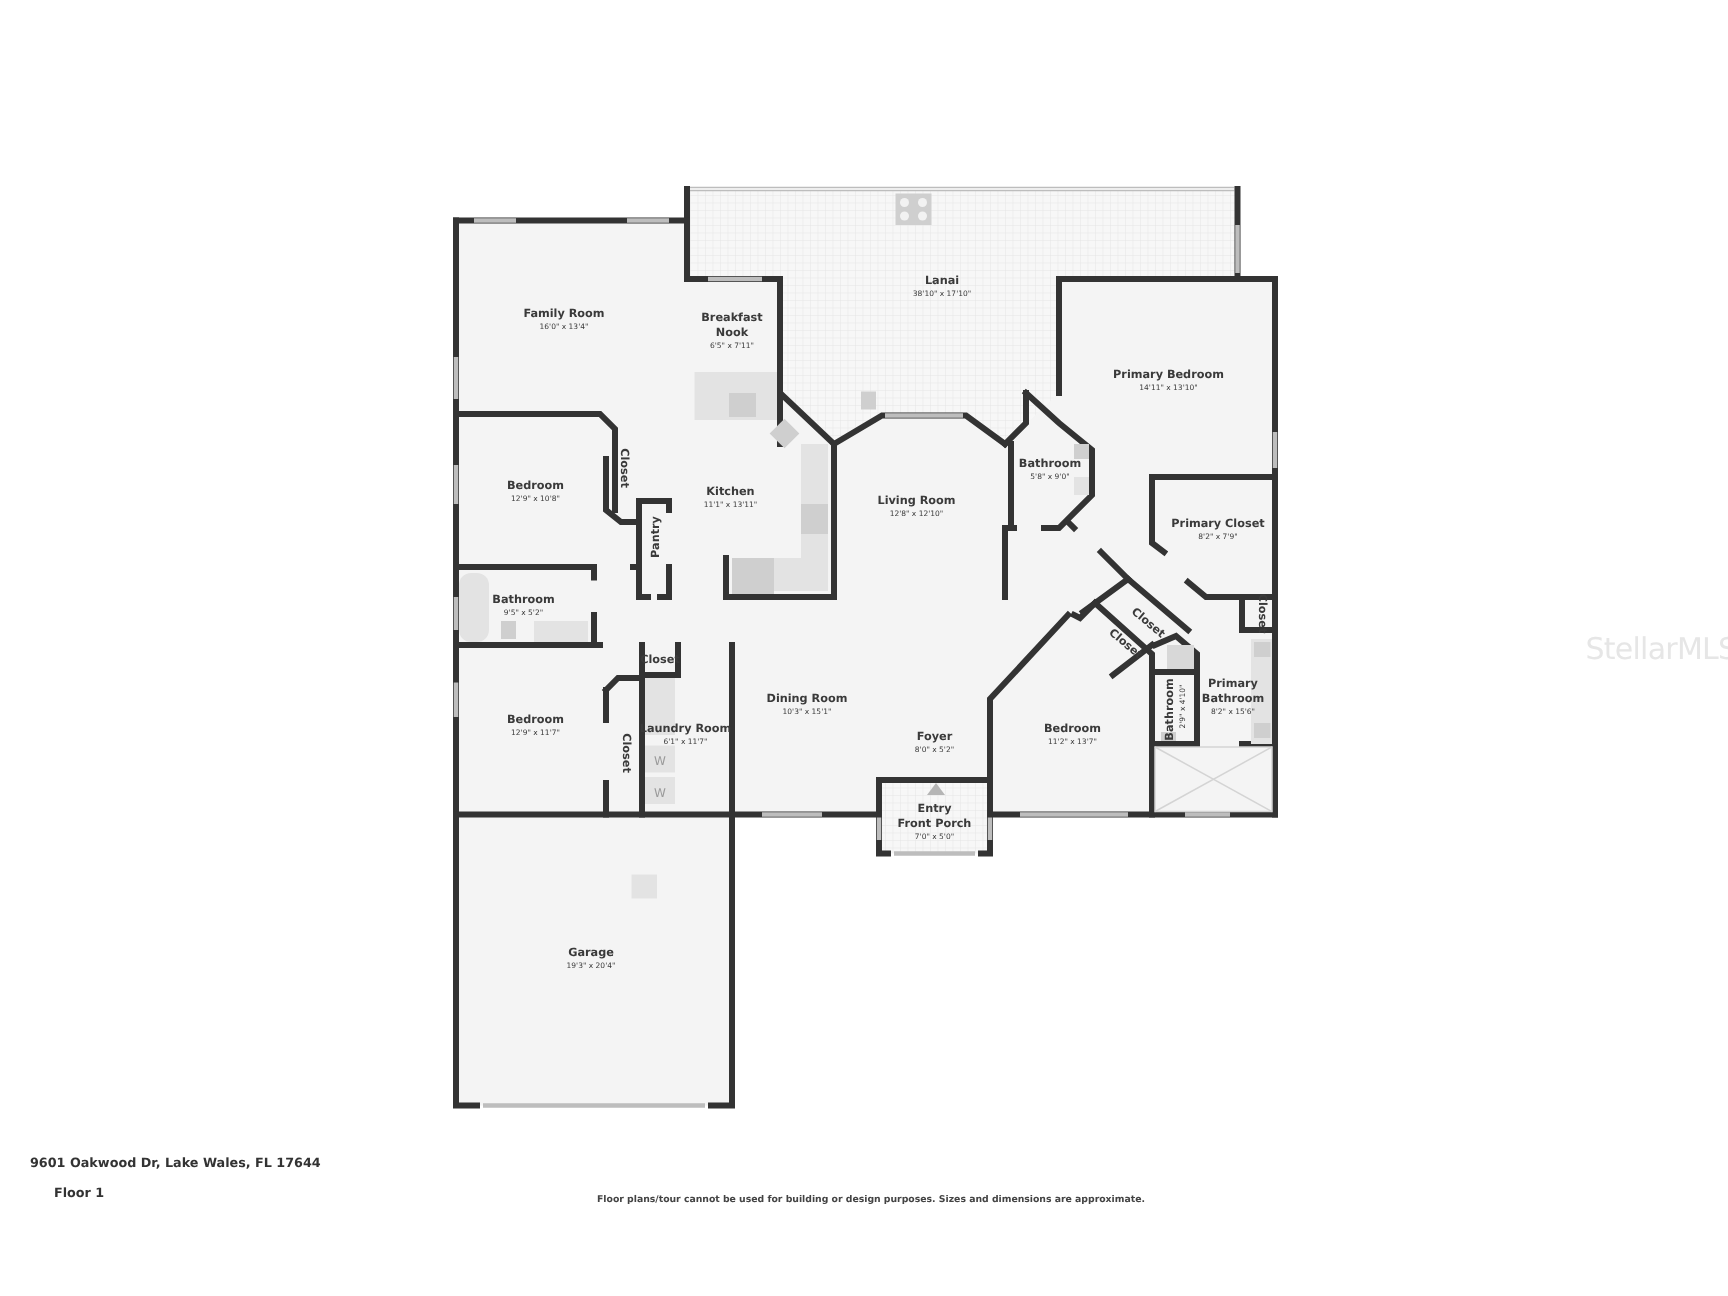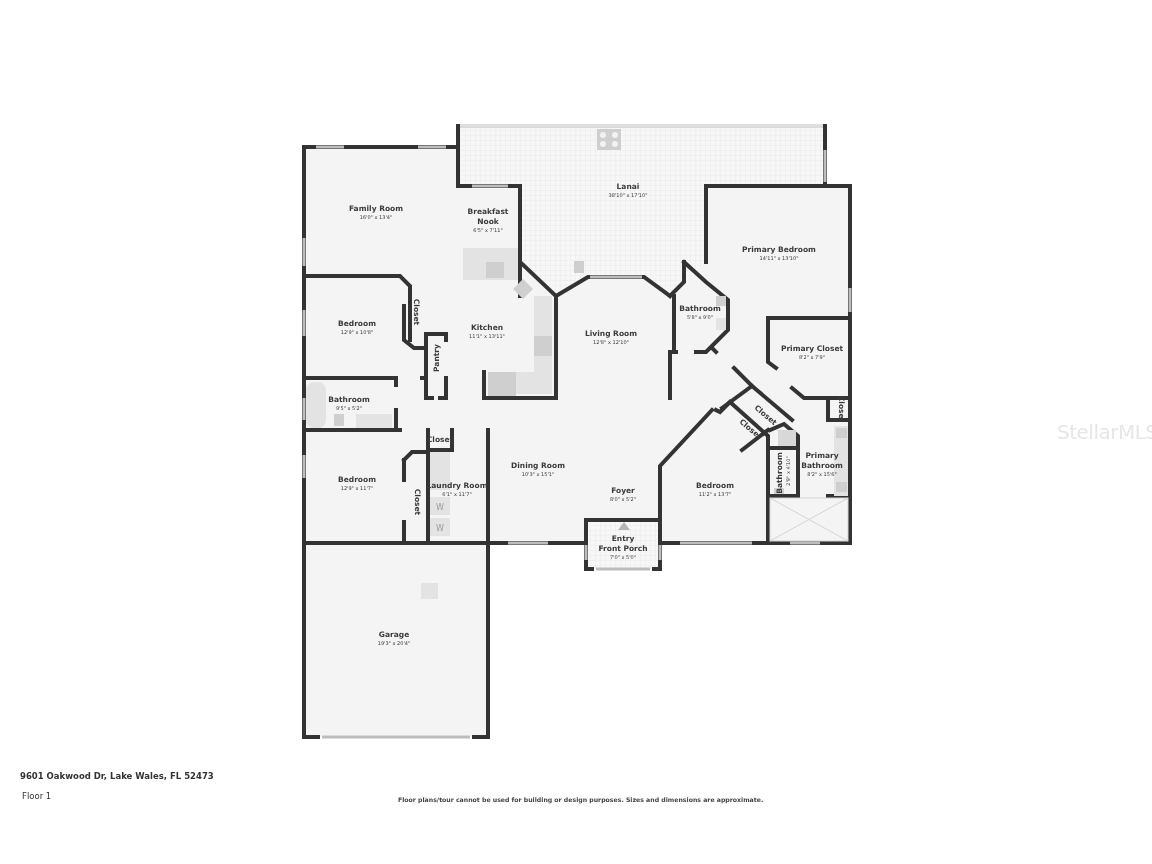--- a/index.html
+++ b/index.html
@@ -8,21 +8,21 @@
   #plan { position:absolute; left:0; top:0; }
   .wall { stroke:#333333; stroke-width:4; fill:none; stroke-linecap:square; }
   .window { stroke:#bdbdbd; stroke-width:3; fill:none; }
   .window-in { stroke:#ffffff; stroke-width:1; fill:none; }
   .floor { fill:#f4f4f4; }
   .counter { fill:#e3e3e3; }
   .appl { fill:#cfcfcf; }
   .rname { font-size:7.5px; fill:#3a3a3a; text-anchor:middle; font-weight:bold; }
   .rdim  { font-size:5px; fill:#3a3a3a; text-anchor:middle; }
   #address { position:absolute; left:20px; top:771px; font-size:8.5px; font-weight:bold; color:#333; }
-  #floor-label { position:absolute; left:22px; top:791px; font-size:8.5px; font-weight:normal; color:#333; }
+  #floor-label { position:absolute; left:36px; top:791px; font-size:8.5px; font-weight:bold; color:#333; }
   #disclaimer { position:absolute; left:398px; top:796px; font-size:6.2px; color:#444; font-weight:bold; }
   #watermark { position:absolute; left:1057px; top:420px; font-size:20px; color:#e6e6e6; letter-spacing:-0.5px; }
 </style>
 </head>
 <body>
 
 <svg id="plan" width="1152" height="864" viewBox="0 0 1152 864">
   <defs>
     <pattern id="tile" width="5" height="5" patternUnits="userSpaceOnUse">
       <rect width="5" height="5" fill="#f7f7f7"></rect>
@@ -237,15 +237,15 @@
     <text class="rname" x="623" y="541">Entry</text>
     <text class="rname" x="623" y="551">Front Porch</text>
     <text class="rdim" x="623" y="559">7'0" x 5'0"</text>
 
     <text class="rname" x="394" y="637">Garage</text>
     <text class="rdim" x="394" y="645">19'3" x 20'4"</text>
   </g>
 </svg>
 
 <div id="watermark">StellarMLS</div>
-<div id="address">9601 Oakwood Dr, Lake Wales, FL 52473</div>
+<div id="address">9601 Oakwood Dr, Lake Wales, FL 17644</div>
 <div id="floor-label">Floor 1</div>
 <div id="disclaimer">Floor plans/tour cannot be used for building or design purposes. Sizes and dimensions are approximate.</div>
 
 </body></html>

